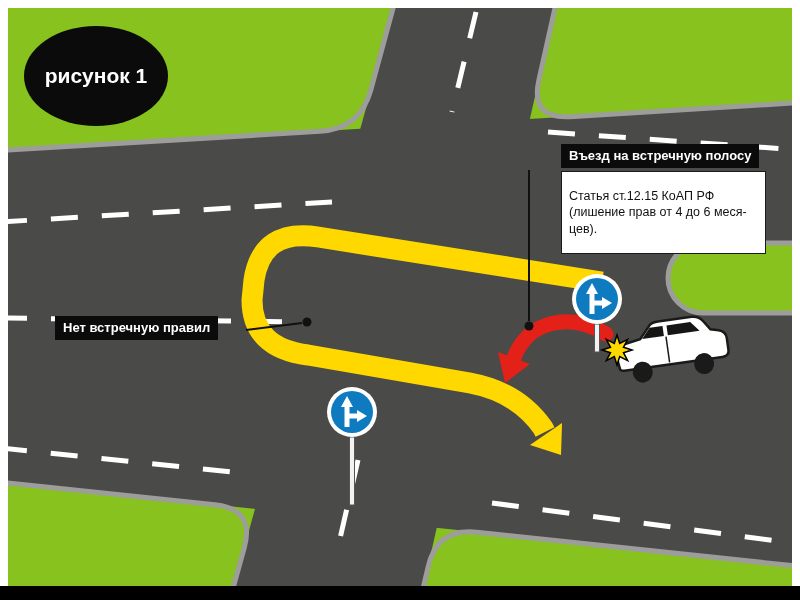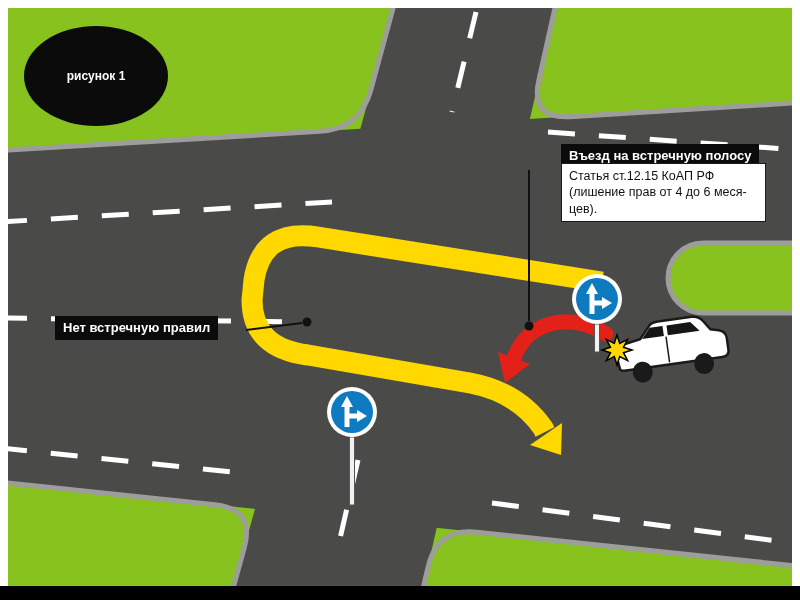--- a/index.html
+++ b/index.html
@@ -3,25 +3,25 @@
 <meta charset="utf-8">
 <style>
   html,body{margin:0;padding:0;background:#ffffff;}
   #stage{position:relative;width:800px;height:600px;background:#ffffff;overflow:hidden;
          font-family:"Liberation Sans",sans-serif;}
   #scene-svg{position:absolute;left:8px;top:8px;}
   .label-black{position:absolute;background:#0b0b0b;color:#ffffff;font-weight:bold;
                font-size:13px;line-height:1;padding:5px 8px 6px 8px;white-space:nowrap;}
   #figure-badge{position:absolute;left:24px;top:26px;width:144px;height:100px;background:#0b0b0b;
                 border-radius:50%;display:flex;align-items:center;justify-content:center;
-                color:#ffffff;font-weight:bold;font-size:12px;}
+                color:#ffffff;font-weight:bold;font-size:21px;}
   #violation-label{left:561px;top:144px;}
-  #statute-box{position:absolute;left:561px;top:163px;width:189px;background:#ffffff;
+  #statute-box{position:absolute;left:561px;top:171px;width:189px;background:#ffffff;
                border:1px solid #1a1a1a;color:#111;font-size:12.5px;line-height:1.3;
-               padding:4px 7px;white-space:pre-line;}
+               padding:16px 7px;white-space:pre-line;}
   #no-violation-label{left:55px;top:316px;}
   #bottom-bar{position:absolute;left:0;top:586px;width:800px;height:14px;background:#000000;}
 </style>
 </head>
 <body>
 
 <div id="stage">
 
   <svg id="scene-svg" width="784" height="578" viewBox="8 8 784 578" xmlns="http://www.w3.org/2000/svg">
 

